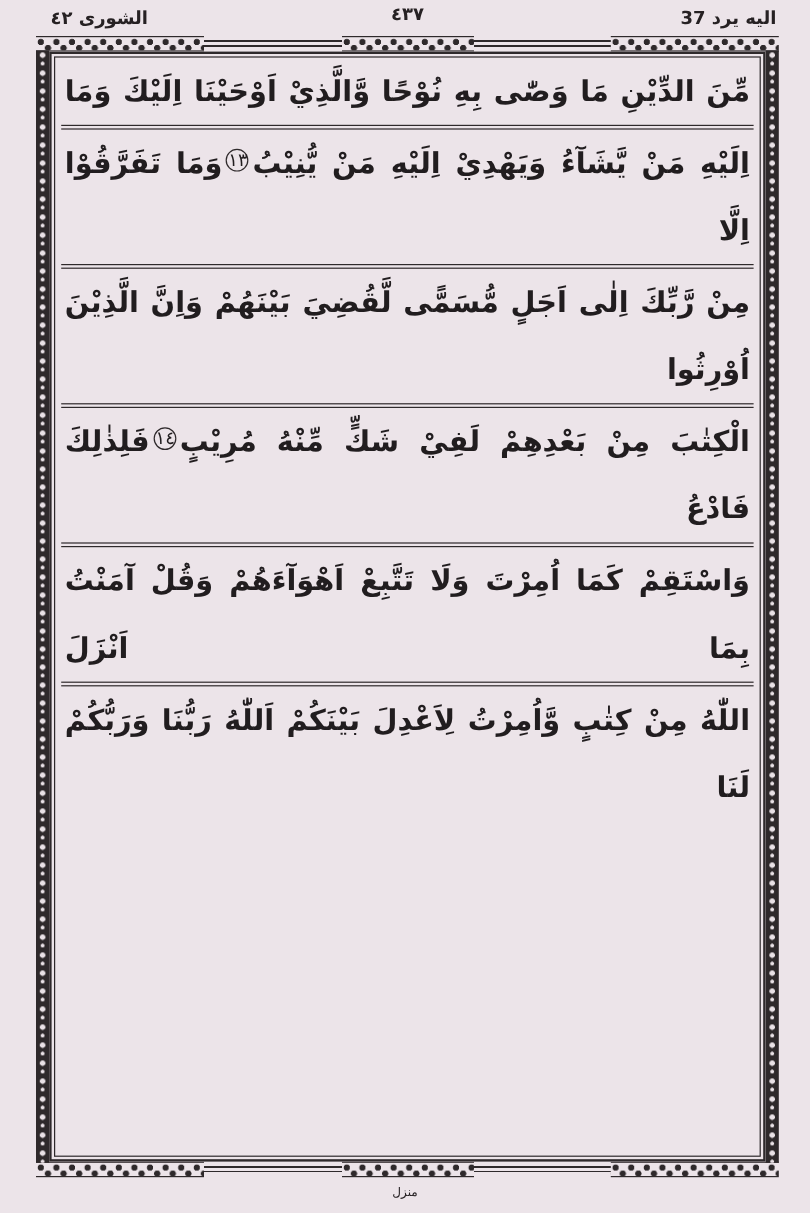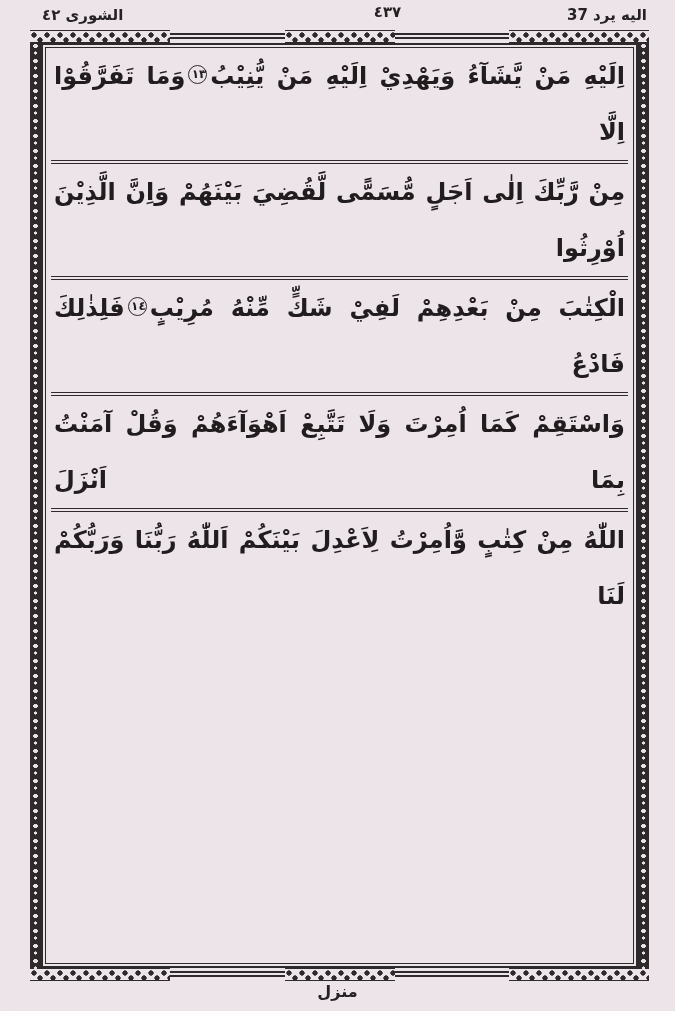--- a/index.html
+++ b/index.html
@@ -9,21 +9,21 @@
     font-family:"DejaVu Sans",sans-serif;
     color:#262123;
     overflow:hidden;
   }
   .page{position:relative;width:675px;height:1011px;background:#ece4e9;border-radius:20px;}
 
   
   .header{position:absolute;top:3px;left:30px;width:619px;height:26px;font-weight:700;}
   .header span{position:absolute;direction:rtl;white-space:nowrap;font-size:15px;line-height:24px;}
   .h-left{left:12px;}
-  .h-center{left:50%;transform:translateX(-50%);top:-3px;font-size:17px;margin-left:48px;}
+  .h-center{left:50%;transform:translateX(-50%);top:-3px;font-size:17px;}
   .h-right{right:2px;}
 
   
   .frame{position:absolute;left:30px;top:30px;width:619px;height:951px;}
 
   .band-h{position:absolute;left:0;width:619px;height:13px;display:flex;}
   .band-top{top:0;}
   .band-bottom{bottom:0;}
   .cluster{
     width:140px;height:13px;
@@ -68,28 +68,28 @@
     text-align:justify;text-align-last:justify;text-justify:inter-word;
     padding:0 3px;
     border-bottom:4px double #2e292b;
     overflow:visible;white-space:nowrap;
   }
   .line:last-child{border-bottom:none;}
   .seg{white-space:normal;}
   .ayah{
     display:inline-block;width:17px;height:17px;line-height:16px;
     border:1.4px solid #2e292b;border-radius:50%;
-    font-size:12px;font-weight:700;text-align:center;
+    font-size:15px;font-weight:400;text-align:center;
     vertical-align:6px;margin:0 3px;
     direction:rtl;
   }
 
   
   .footer{position:absolute;left:0;right:0;top:982px;text-align:center;}
-  .footer span{direction:rtl;font-size:16px;font-weight:700;margin-top:31px;}
+  .footer span{direction:rtl;font-size:10px;font-weight:400;margin-top:31px;}
 </style>
 </head>
 <body>
 
 <div class="page">
 
   <div class="header">
     <span class="h-left">الشورى ٤٢</span>
     <span class="h-center">٤٣٧</span>
     <span class="h-right">اليه يرد 37</span>
@@ -111,20 +111,21 @@
       <div class="rule-gap"></div>
       <div class="cluster"></div>
     </div>
 
     <div class="band-v band-left"></div>
     <div class="band-v band-right"></div>
 
     <div class="inner">
       <div class="inner2">
         <div class="text-block">
+            <div class="line"><span class="seg">مِّنَ الدِّيْنِ مَا وَصّٰى بِهِ نُوْحًا وَّالَّذِيْ اَوْحَيْنَا اِلَيْكَ وَمَا</span></div>
             <div class="line"><span class="seg">اِلَيْهِ مَنْ يَّشَآءُ وَيَهْدِيْ اِلَيْهِ مَنْ يُّنِيْبُ</span><span class="ayah">١٣</span><span class="seg">وَمَا تَفَرَّقُوْا اِلَّا</span></div>
             <div class="line"><span class="seg">مِنْ رَّبِّكَ اِلٰى اَجَلٍ مُّسَمًّى لَّقُضِيَ بَيْنَهُمْ وَاِنَّ الَّذِيْنَ اُوْرِثُوا</span></div>
             <div class="line"><span class="seg">الْكِتٰبَ مِنْ بَعْدِهِمْ لَفِيْ شَكٍّ مِّنْهُ مُرِيْبٍ</span><span class="ayah">١٤</span><span class="seg">فَلِذٰلِكَ فَادْعُ</span></div>
             <div class="line"><span class="seg">وَاسْتَقِمْ كَمَا اُمِرْتَ وَلَا تَتَّبِعْ اَهْوَآءَهُمْ وَقُلْ آمَنْتُ بِمَا اَنْزَلَ</span></div>
             <div class="line"><span class="seg">اللّٰهُ مِنْ كِتٰبٍ وَّاُمِرْتُ لِاَعْدِلَ بَيْنَكُمْ اَللّٰهُ رَبُّنَا وَرَبُّكُمْ لَنَا</span></div>
           </div>
       </div>
     </div>
   </div>
 

